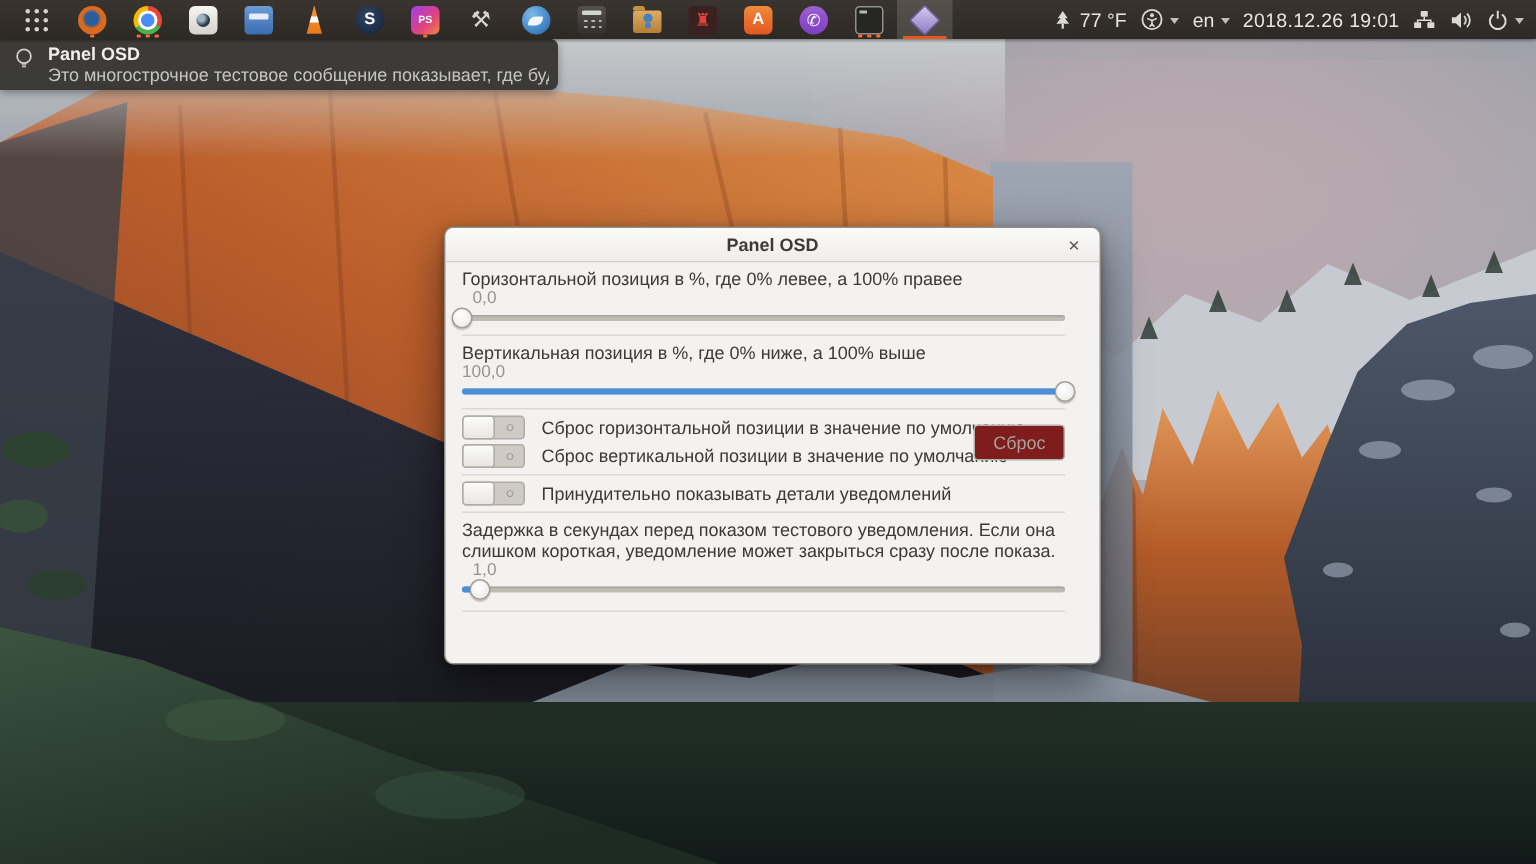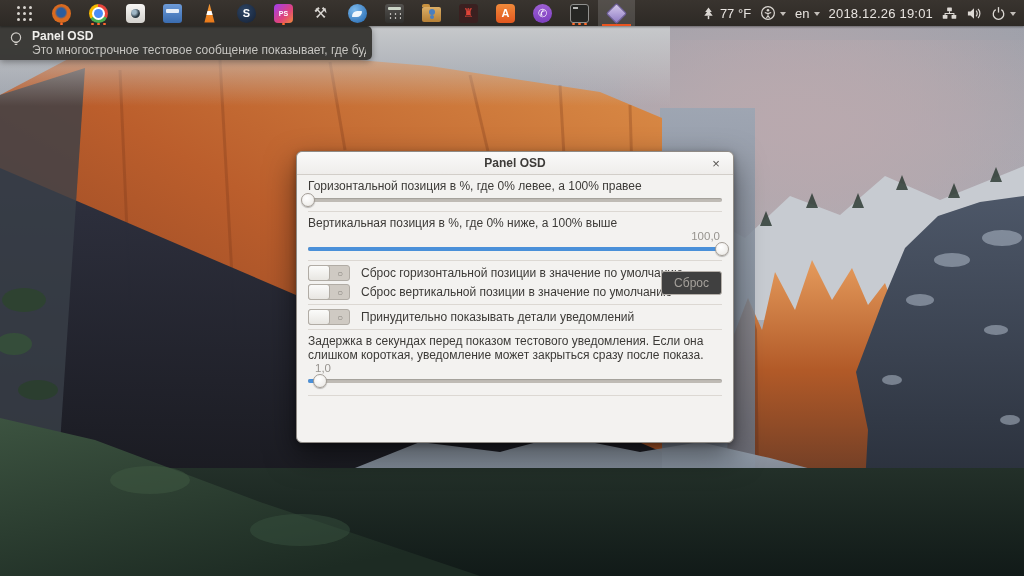--- a/index.html
+++ b/index.html
@@ -55,37 +55,37 @@
   .notif{position:absolute;left:0;top:26px;width:372px;height:34px;background:rgba(54,53,50,.96);border-radius:0 5px 5px 0;z-index:25;color:#f0efec;box-shadow:0 2px 6px rgba(0,0,0,.35);}
   .notif-icon{position:absolute;left:9px;top:5px;}
   .notif-title{position:absolute;left:32px;top:3px;font-size:12px;font-weight:bold;white-space:nowrap;}
   .notif-body{position:absolute;left:32px;top:17px;right:6px;font-size:12px;color:#c6c4c0;white-space:nowrap;overflow:hidden;}
 
   
   .dialog{position:absolute;left:296px;top:151px;width:438px;height:292px;background:#f3f2f0;border-radius:6px;border:1px solid #8f8b86;box-shadow:0 12px 30px rgba(0,0,0,.5),0 2px 6px rgba(0,0,0,.3);z-index:20;box-sizing:border-box;overflow:hidden;color:#3c3a37;}
   .titlebar{position:relative;height:22px;background:linear-gradient(#fafaf9,#efedeb);border-bottom:1px solid #d2cec9;border-radius:6px 6px 0 0;display:flex;align-items:center;justify-content:center;}
   .title{font-size:12px;font-weight:bold;color:#3d3b38;}
   .close-btn{position:absolute;right:9px;top:3px;width:16px;height:16px;display:flex;align-items:center;justify-content:center;font-size:13px;color:#55534f;cursor:default;}
-  .body{padding:4px 11px 6px 11px;font-size:12px;}
+  .body{padding:4px 23px 6px 11px;font-size:12px;}
   .lbl{line-height:14px;white-space:nowrap;}
   .val{line-height:12px;font-size:11.5px;color:#97948f;margin-left:7px;}
-  .val.right{text-align:right;margin-left:0;margin-right:2px;}
+  .val.right{text-align:left;margin-left:0;margin-right:2px;}
   .slider{position:relative;height:14px;}
   .track{position:absolute;left:0;right:0;top:5px;height:4px;background:#bfbbb5;border-radius:2px;box-shadow:inset 0 1px 1px rgba(0,0,0,.15);}
   .fill{position:absolute;left:0;top:0;height:4px;background:#4a90d9;border-radius:2px;}
   .handle{position:absolute;top:7px;width:14px;height:14px;border-radius:50%;background:radial-gradient(circle at 40% 35%,#ffffff,#e9e7e3);border:1px solid #a39d96;box-sizing:border-box;transform:translate(-50%,-50%);box-shadow:0 1px 1px rgba(0,0,0,.25);}
   .sep{height:1px;background:#dcd8d3;margin:4px 0;}
   .toggle-group{display:flex;align-items:center;}
   .toggle-col{flex:1;min-width:0;display:flex;flex-direction:column;gap:3px;}
   .trow{display:flex;align-items:center;gap:11px;height:16px;}
   .switch{width:42px;height:16px;background:#cfcac3;border:1px solid #b1aca5;border-radius:3px;box-sizing:border-box;position:relative;flex:none;}
   .sw-handle{position:absolute;left:-1px;top:-1px;width:22px;height:16px;background:linear-gradient(#fbfbfa,#e8e6e2);border:1px solid #b1aca5;border-radius:3px;box-sizing:border-box;}
   .sw-off{position:absolute;right:6px;top:1px;font-size:10px;line-height:13px;color:#8a8780;}
   .btn{display:inline-flex;align-items:center;justify-content:center;height:24px;padding:0 12px;background:linear-gradient(#f7f6f5,#eceae7);border:1px solid #b5b0aa;border-radius:3px;font-size:12px;color:#3c3a37;box-sizing:border-box;}
-  .btn.disabled{color:#a5a19b;background:#404040;}
+  .btn.disabled{color:#a5a19b;background:#7f1d1d;}
   .reset-btn{margin-left:8px;flex:none;min-width:56px;}
   .delay-lbl{line-height:14px;}
   .btn-row{display:flex;justify-content:flex-end;margin-top:4px;}
 </style>
 </head>
 <body>
 
 <div class="screen">
 
   <svg class="wallpaper" viewBox="0 0 1024 576" preserveAspectRatio="none">
@@ -344,20 +344,21 @@
   </div>
 
   <div class="dialog">
     <div class="titlebar">
       <span class="title">Panel OSD</span>
       <span class="close-btn">×</span>
     </div>
     <div class="body">
 
       <div class="lbl">Горизонтальной позиция в %, где 0% левее, а 100% правее</div>
+      <div class="val">0,0</div>
       <div class="slider">
         <div class="track">
             <div class="fill" style="width: 0%;"></div>
           </div>
         <div class="handle" style="left: 0%;"></div>
       </div>
 
       <div class="sep"></div>
 
       <div class="lbl">Вертикальная позиция в %, где 0% ниже, а 100% выше</div>

